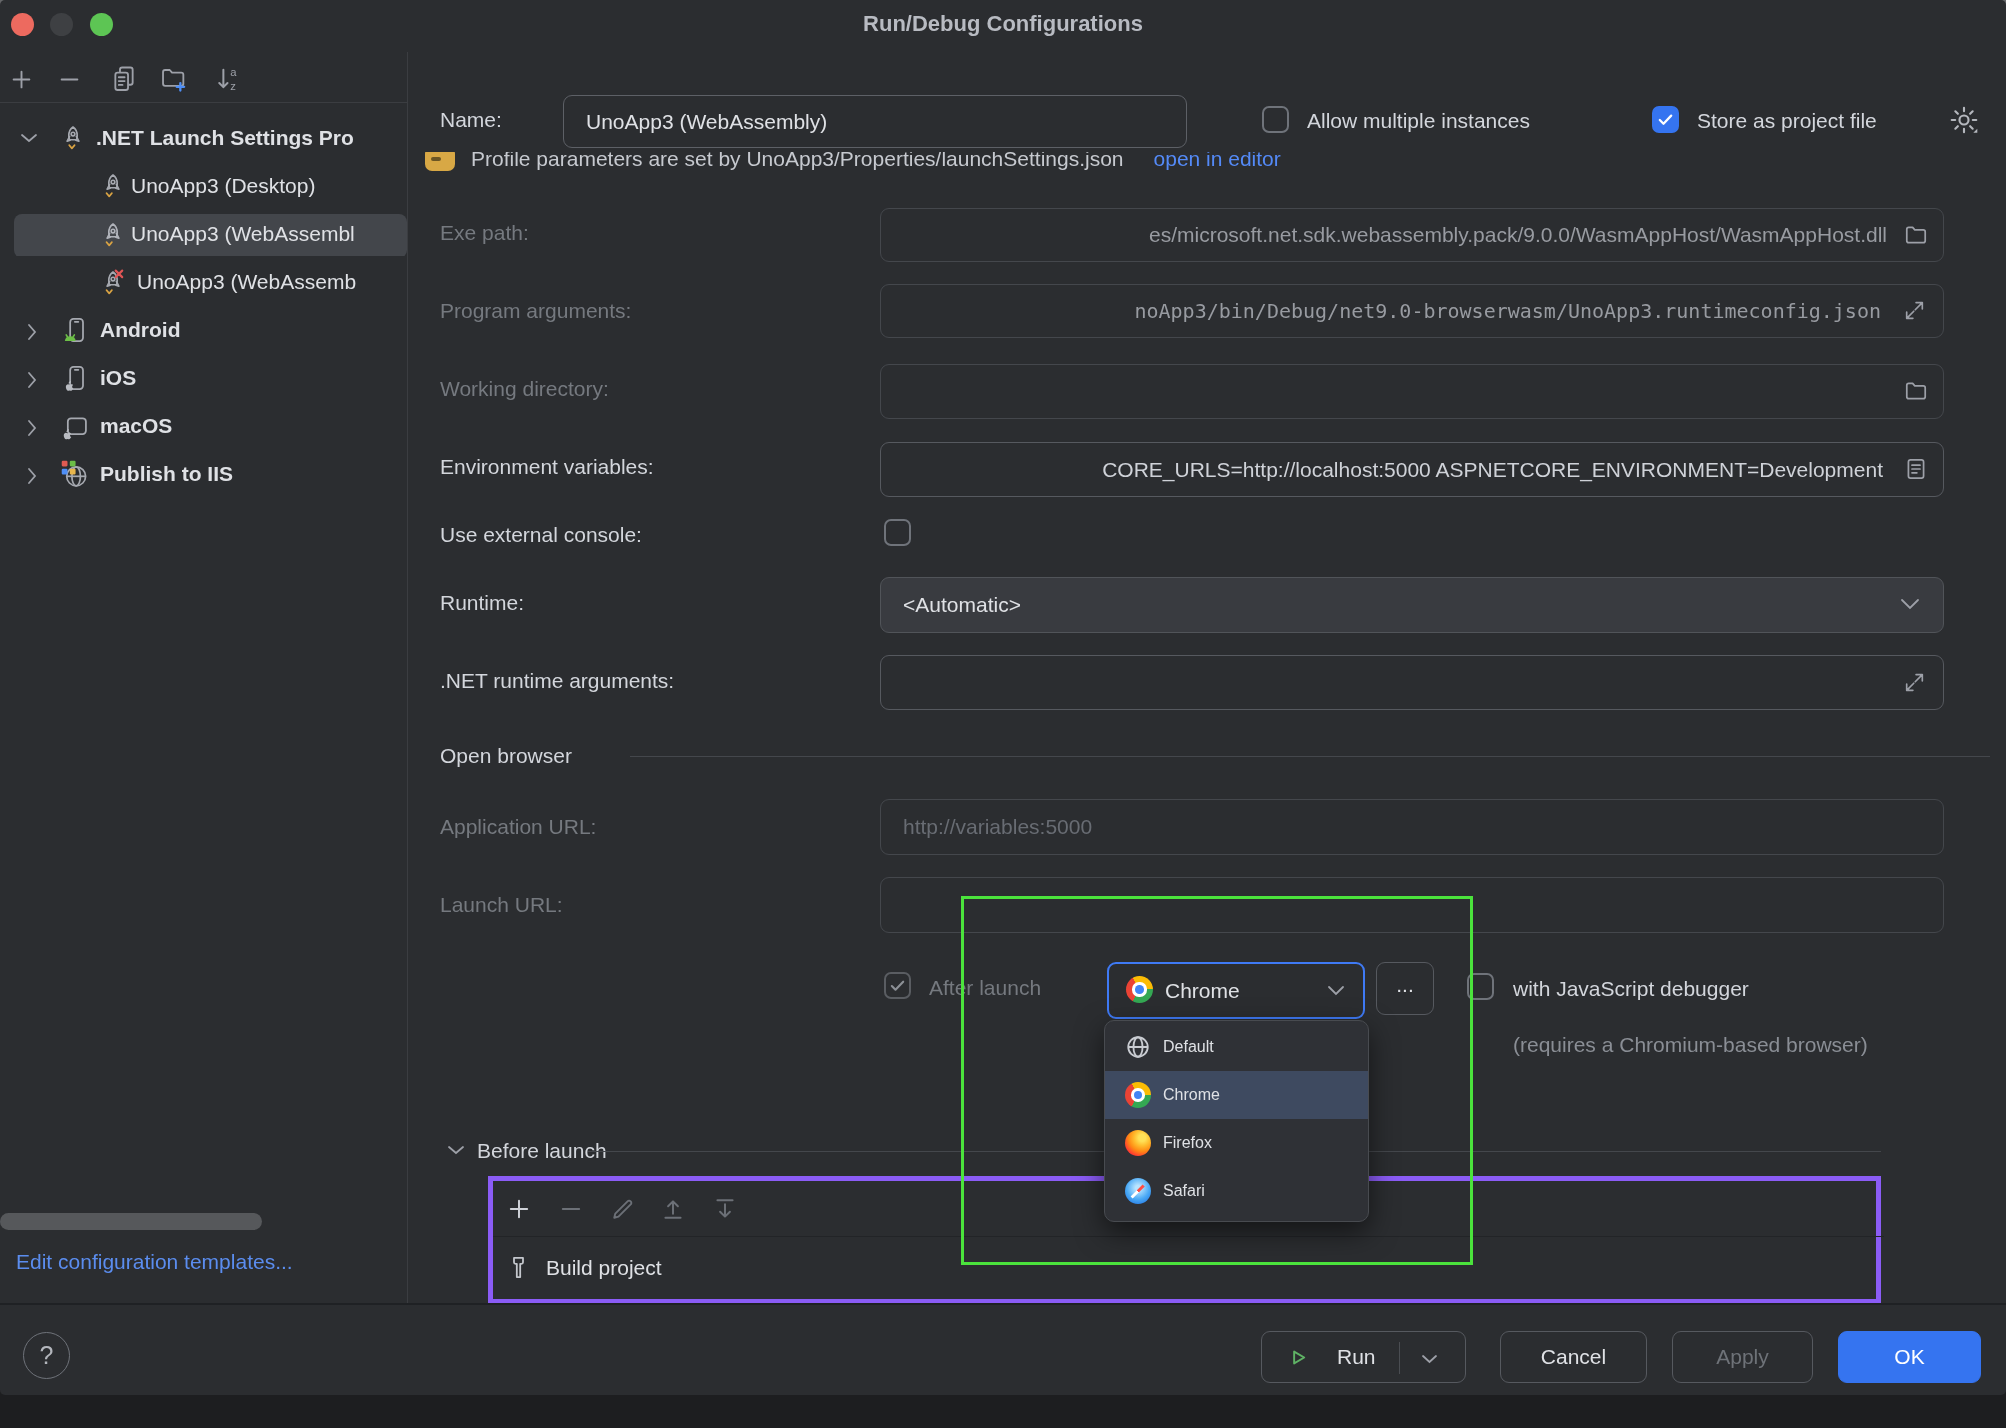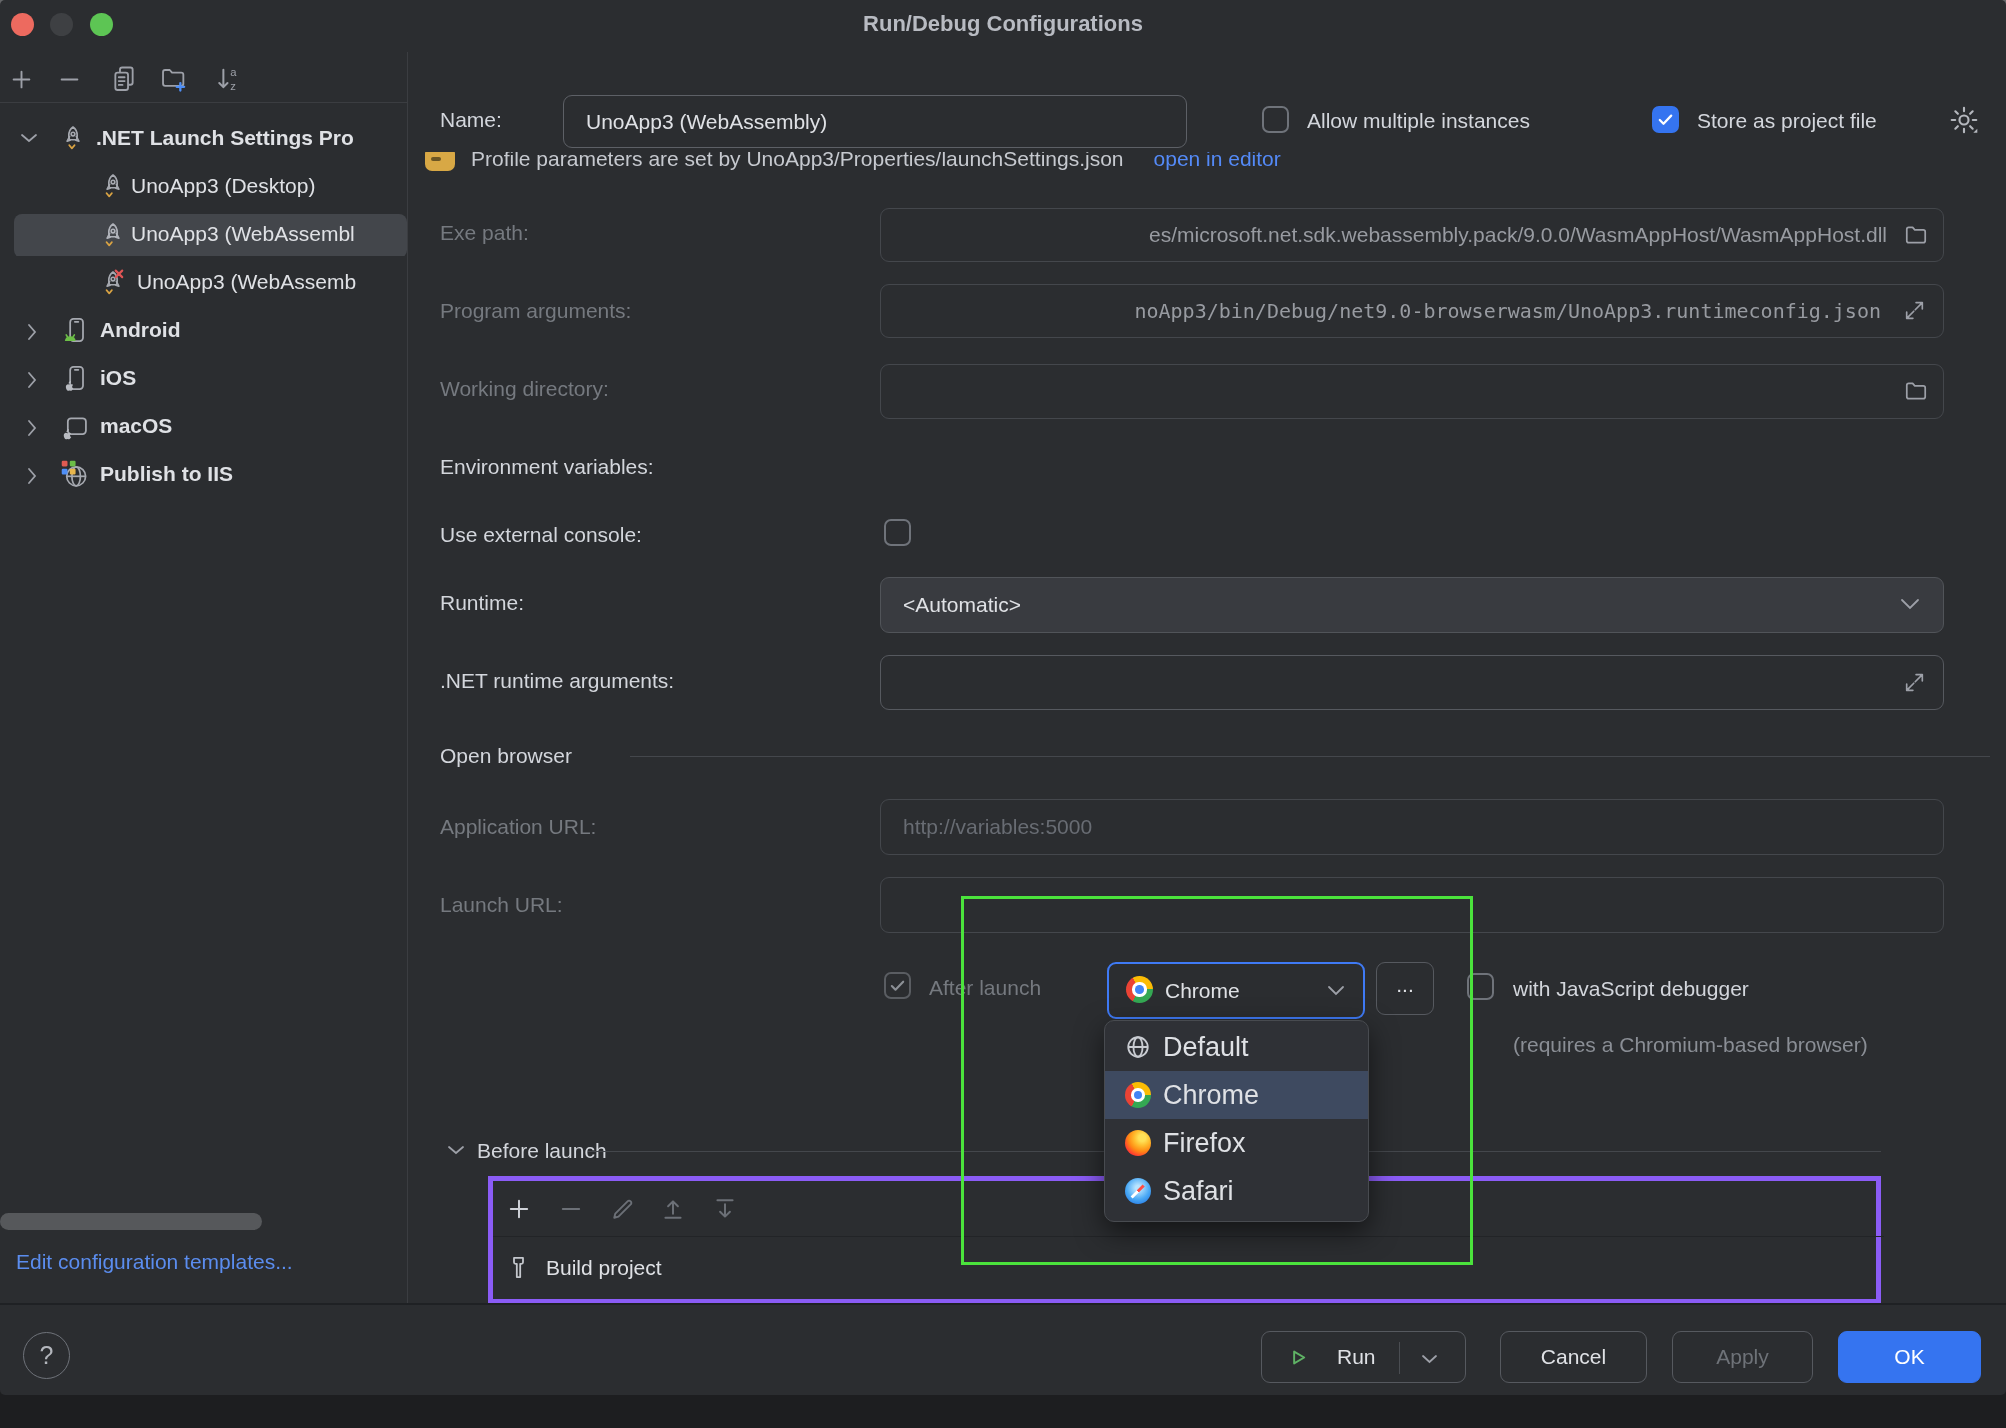--- a/index.html
+++ b/index.html
@@ -28,21 +28,21 @@
   .icon svg{width:100%;height:100%}
   .btn{position:absolute;border:1.5px solid #56595f;border-radius:9px;background:transparent;
        display:flex;align-items:center;justify-content:center;font-size:21px;color:#dfe1e5;box-sizing:border-box}
   .btn.primary{background:#3574f0;border-color:#3574f0;color:#fff;font-weight:400}
   .btn.disabled{color:#6e7278}
   .tree-row{position:absolute;left:0;width:407px;height:44px;overflow:hidden}
   .tree-label{position:absolute;font-size:21px;color:#dfe1e5;white-space:nowrap;top:50%;transform:translateY(-50%)}
   .chev{color:#9da0a8}
   .divider{position:absolute;background:#3b3d41}
   .popup-item{position:absolute;left:0;width:263px;height:48px}
-  .popup-item .pi-label{position:absolute;left:58px;top:50%;transform:translateY(-50%);font-size:27px;color:#dfe1e5;white-space:nowrap}
+  .popup-item .pi-label{position:absolute;left:58px;top:50%;transform:translateY(-50%);font-size:16px;color:#dfe1e5;white-space:nowrap}
   .ic-chrome{position:relative;display:inline-block;border-radius:50%;
     background:conic-gradient(from -150deg,#ea4335 0 120deg,#fbbc05 0 240deg,#34a853 0 360deg)}
   .ic-chrome::before{content:"";position:absolute;inset:24%;background:#fff;border-radius:50%}
   .ic-chrome::after{content:"";position:absolute;inset:34%;background:#4285f4;border-radius:50%}
   .ic-firefox{display:inline-block;border-radius:50%;
     background:radial-gradient(circle at 66% 30%,#ffe158 0 14%,#ffbd2e 32%,#ff8a14 54%,#ff3b30 76%,#d12a7a 93%,#9a1c96 100%)}
   .ic-safari{position:relative;display:inline-block;border-radius:50%;
     background:radial-gradient(circle at 50% 38%,#b8e4ff 0 12%,#4aa9f5 55%,#1667e0 100%)}
   .ic-safari::after{content:"";position:absolute;left:17%;top:45%;width:66%;height:10%;
     background:linear-gradient(90deg,#fff 50%,#ff4d45 50%);transform:rotate(-45deg)}
@@ -251,20 +251,28 @@
 
   <div class="lbl dim abs" style="left:440px;top:377px">Working directory:</div>
   <div class="fld disabled" style="left:880px;top:364px;width:1062px;height:53px">
     <span class="icon abs" style="right:14px;top:13px;width:26px;height:26px">
       <svg viewBox="0 0 24 24" fill="none" stroke="currentColor" stroke-width="1.6" stroke-linejoin="round">
           <path d="M3.5 6.8c0-1 .8-1.8 1.8-1.8h3.6l2 2.3h7.8c1 0 1.8.8 1.8 1.8v8.1c0 1-.8 1.8-1.8 1.8H5.3c-1 0-1.8-.8-1.8-1.8z"></path>
         </svg></span>
   </div>
 
   <div class="lbl abs" style="left:440px;top:455px">Environment variables:</div>
+  <div class="fld" style="left:880px;top:442px;width:1062px;height:53px">
+    <span class="fval" style="right:60px;color:#cfd2d8">CORE_URLS=http://localhost:5000 ASPNETCORE_ENVIRONMENT=Development</span>
+    <span class="icon abs" style="right:14px;top:13px;width:26px;height:26px">
+      <svg viewBox="0 0 24 24" fill="none" stroke="currentColor" stroke-width="1.6" stroke-linecap="round">
+          <rect x="5" y="3.5" width="14" height="17" rx="2"></rect>
+          <path d="M8.3 8.5h7.4M8.3 12h7.4M8.3 15.5h4.5"></path>
+        </svg></span>
+  </div>
 
   <div class="lbl abs" style="left:440px;top:523px">Use external console:</div>
   <div class="cb" style="left:884px;top:519px"></div>
 
   <div class="lbl abs" style="left:440px;top:591px">Runtime:</div>
   <div class="fld" style="left:880px;top:577px;width:1062px;height:54px;background:#393b40;border-color:#515459">
     <span class="fval" style="left:22px">&lt;Automatic&gt;</span>
     <span class="icon abs" style="right:22px;top:19px;width:22px;height:14px">
       <svg viewBox="0 0 22 14" fill="none" stroke="currentColor" stroke-width="1.8" stroke-linecap="round">
           <path d="M3 3l8 8 8-8"></path>

